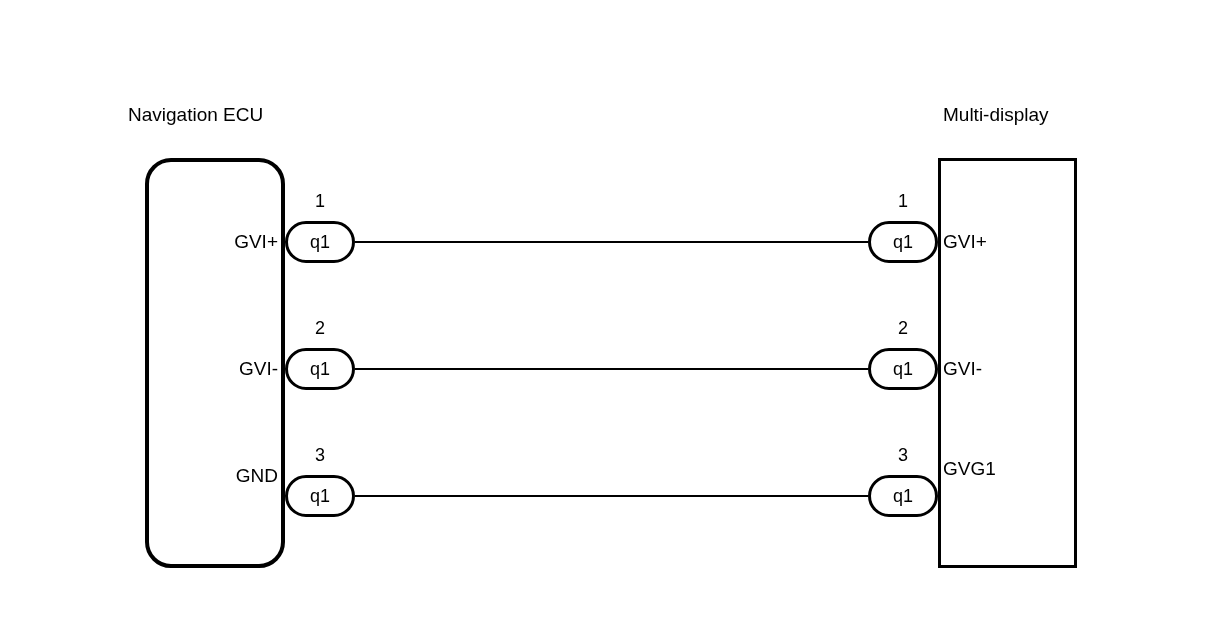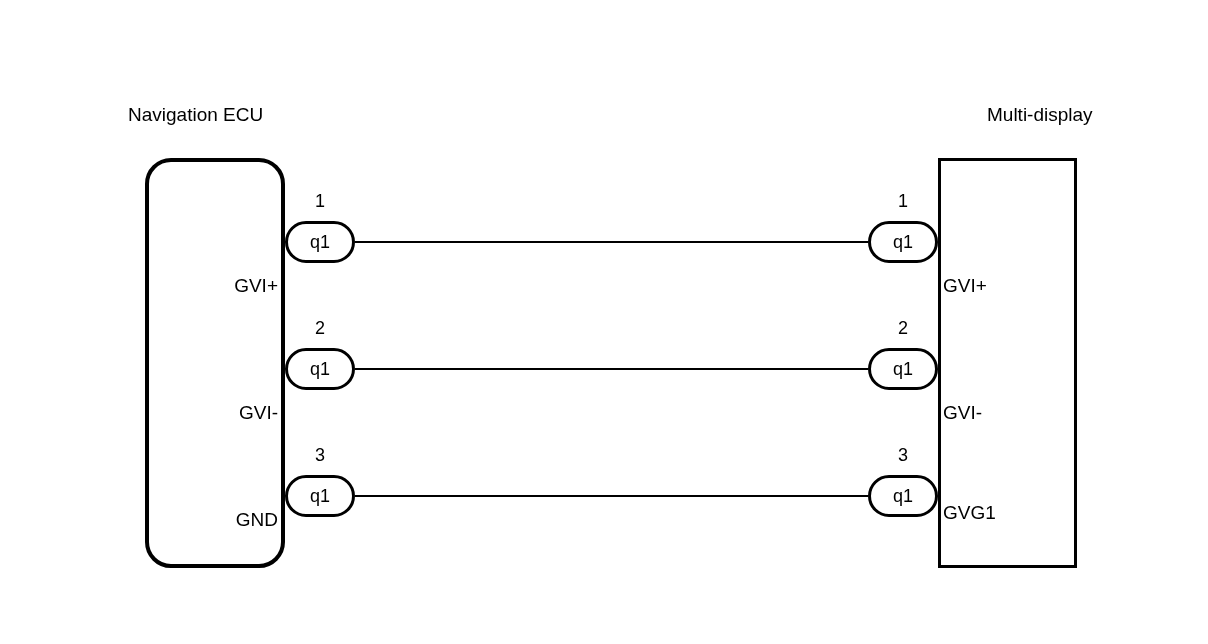--- a/index.html
+++ b/index.html
@@ -17,21 +17,21 @@
     overflow: hidden;
   }
   .title {
     position: absolute;
     top: 104px;
     font-size: 19px;
     line-height: 22px;
     white-space: nowrap;
   }
   .title-left  { left: 128px; }
-  .title-right { left: 987px; }
+  .title-right { left: 943px; }
   .box {
     position: absolute;
     box-sizing: border-box;
     top: 158px;
     height: 410px;
     background: #ffffff;
   }
   .box-left {
     left: 145px;
     width: 140px;
@@ -73,21 +73,20 @@
     line-height: 22px;
   }
   .num-left  { left: 285px; }
   .num-right { left: 868px; }
   .pin-label {
     position: absolute;
     height: 24px;
     line-height: 24px;
     font-size: 19px;
     white-space: nowrap;
-    margin-top: 44px;
   }
   .lbl-left {
     left: 168px;
     width: 110px;
     text-align: right;
   }
   .lbl-right {
     left: 943px;
     text-align: left;
   }

